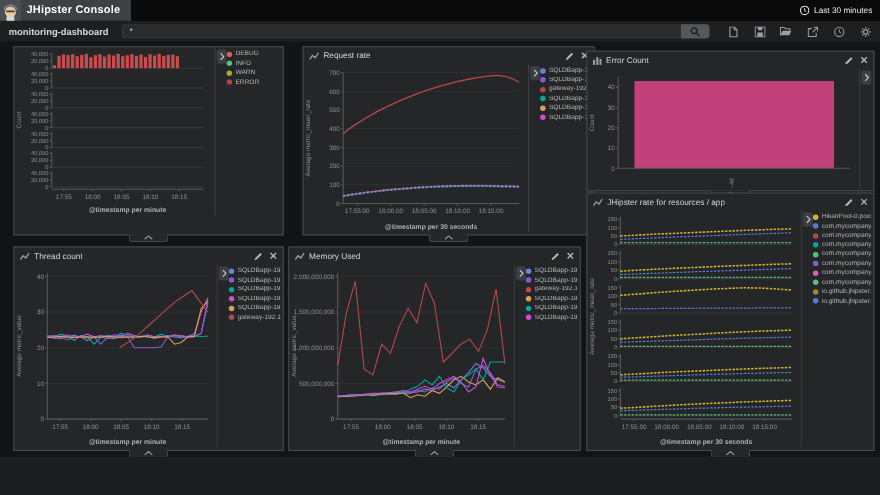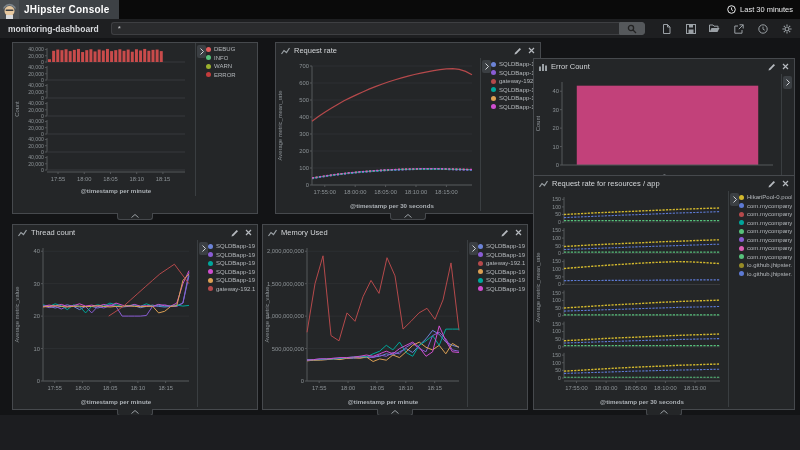--- a/index.html
+++ b/index.html
@@ -371,21 +371,21 @@
               <span class="llabel">SQLDBapp-192.168.4...</span>
             </div>
           </div>
         </div>
         <div class="spytab">
           <svg width="8" height="4" viewBox="0 0 8 4">
             <polyline points="0.5,3.5 4,0.5 7.5,3.5" fill="none" stroke="#9aa0a5" stroke-width="1"></polyline>
           </svg>
         </div>
       </section>
-    <section class="panel" style="left:533px;top:20px;width:262px;height:128px;">
+    <section class="panel" style="left:533px;top:8px;width:262px;height:128px;">
         <div class="phead">
           <svg width="8" height="8" viewBox="0 0 8 8">
             <rect x="0" y="3.5" width="2" height="4.5" fill="#9aa0a5"></rect>
             <rect x="3" y="1" width="2" height="7" fill="#9aa0a5"></rect>
             <rect x="6" y="2.5" width="2" height="5.5" fill="#9aa0a5"></rect>
           </svg>
           <span class="ptitle">Error Count</span>
           <span class="ptools">
             <span class="ptool">
               <svg width="8" height="8" viewBox="0 0 8 8">
@@ -429,21 +429,21 @@
           <svg width="8" height="4" viewBox="0 0 8 4">
             <polyline points="0.5,3.5 4,0.5 7.5,3.5" fill="none" stroke="#9aa0a5" stroke-width="1"></polyline>
           </svg>
         </div>
       </section>
     <section class="panel" style="left:533px;top:137px;width:262px;height:235px;">
         <div class="phead">
           <svg width="9" height="8" viewBox="0 0 9 8">
             <polyline points="0.5,7 3,3.5 5.5,5.5 8.5,1" fill="none" stroke="#9aa0a5" stroke-width="1.2"></polyline>
           </svg>
-          <span class="ptitle">Request rate for resources / app</span>
+          <span class="ptitle">JHipster rate for resources / app</span>
           <span class="ptools">
             <span class="ptool">
               <svg width="8" height="8" viewBox="0 0 8 8">
                 <path d="M0.5 7.5 L1 5.7 L5.7 1 L7 2.3 L2.3 7 Z" fill="#b6babf"></path>
               </svg>
             </span>
             <span class="ptool">
               <svg width="7" height="7" viewBox="0 0 7 7">
                 <path d="M1 1 L6 6 M6 1 L1 6" stroke="#b6babf" stroke-width="1.2"></path>
               </svg>

